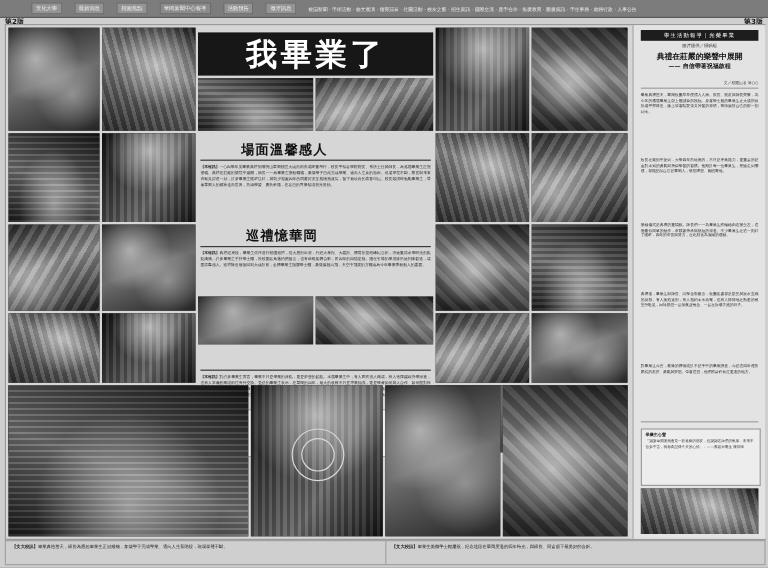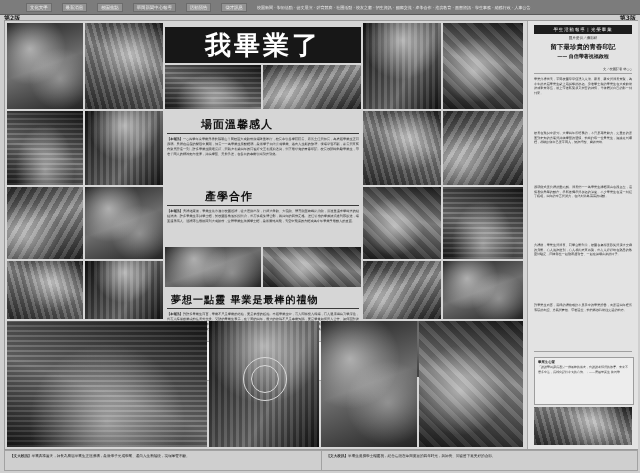--- a/index.html
+++ b/index.html
@@ -142,21 +142,21 @@
       <div class="ph" style="left:438px;top:90px;width:80px;height:74px;">
           <div class="g g4"></div>
         </div>
 
       <div class="subhead" style="left:196px;top:96px;font-size:11px;">場面溫馨感人</div>
       <div class="rule" style="left:162px;top:112px;width:192px;"></div>
       <div class="body-txt" style="left:162px;top:116px;width:192px;height:44px;">
         <b>【本報訊】</b><span>一○四學年度畢業典禮於陽明山華岡校區大成館前廣場隆重舉行，校長率領各學院院長、系所主任與師長，為應屆畢業生正冠撥穗。典禮在莊嚴的樂聲中展開，師長一一為畢業生撥動帽穗，象徵學子自此完成學業、邁向人生新的旅程。現場掌聲不斷，家長與來賓齊聚見證這一刻，許多畢業生眼眶泛紅，與朝夕相處四年的同窗好友互相擁抱道賀，留下最珍貴的青春印記。校長致詞時勉勵畢業生，帶著華岡人的精神走向世界，持續學習、勇於承擔，在各自的專業領域發光發熱。</span>
       </div>
 
-      <div class="subhead" style="left:200px;top:168px;font-size:11px;">產學合作</div>
+      <div class="subhead" style="left:200px;top:168px;font-size:11px;">巡禮憶華岡</div>
       <div class="rule" style="left:162px;top:184px;width:192px;"></div>
       <div class="body-txt" style="left:162px;top:188px;width:192px;height:34px;">
         <b>【本報訊】</b><span>典禮結束後，畢業生依序進行校園巡禮，從大恩館出發，行經大孝館、大義館、體育館至曉峰紀念館，沿途重溫求學時光的點點滴滴。許多畢業生手持學士帽，於校園各角落拍照留念，也有班級集體合影，將四年的回憶定格。擔任引導的學弟妹沿途列隊歡送，場面溫馨感人。巡禮隊伍最後回到大成館前，全體畢業生拋擲學士帽，象徵展翅高飛，天空中飛揚的方帽成為今年畢業季最動人的畫面。</span>
       </div>
 
       <div class="ph" style="left:2px;top:166px;width:76px;height:72px;">
           <div class="g g4"></div>
         </div>
       <div class="ph" style="left:80px;top:166px;width:78px;height:72px;">
           <div class="g g1"></div>
@@ -180,21 +180,20 @@
       <div class="ph" style="left:258px;top:226px;width:98px;height:40px;">
           <div class="g g6"></div>
         </div>
       <div class="ph" style="left:358px;top:240px;width:78px;height:58px;">
           <div class="g g4"></div>
         </div>
       <div class="ph" style="left:438px;top:240px;width:80px;height:58px;">
           <div class="g g1"></div>
         </div>
 
-      <div class="subhead" style="left:166px;top:272px;font-size:10px;">夢想一點靈 畢業是最棒的禮物</div>
       <div class="rule" style="left:162px;top:287px;width:192px;"></div>
       <div class="body-txt" style="left:162px;top:291px;width:192px;height:26px;">
         <b>【本報訊】</b><span>對許多畢業生而言，畢業不只是學業的終點，更是夢想的起點。本屆畢業生中，有人即將投入職場，有人選擇繼續升學深造，也有人準備創業或前往海外交換。受訪的畢業生表示，在華岡的四年，最大的收穫不只是專業知識，更是學會如何與人合作、如何面對挫折。社團經驗、實習歷練與師長的教誨，都成為往後人生最重要的養分。校方表示，未來將持續強化校友服務與職涯輔導機制，協助畢業生順利銜接職場，並歡迎校友常回華岡看看，讓這份情誼持續傳承下去。典禮在歡樂與祝福聲中圓滿落幕，為這一屆畢業生的大學生涯畫下完美句點。</span>
       </div>
 
       <div class="ph" style="left:2px;top:300px;width:156px;height:56px;">
           <div class="g g3"></div>
         </div>
       <div class="whitebox" style="left:162px;top:320px;width:70px;height:38px;"></div>
       <div class="band" style="left:236px;top:320px;width:56px;height:38px;"></div>
@@ -216,21 +215,21 @@
         </div>
       <div class="ph" style="left:414px;top:300px;width:104px;height:126px;">
           <div class="g g6"></div>
         </div>
     </div>
 
     <div class="col-right">
       <div class="rc-badge">學生活動報導｜光榮畢業</div>
       <div class="rc-sub">圖片提供／攝影組</div>
       <div class="rc-title">
-        <span>留下最珍貴的青春印記</span>
+        <span>典禮在莊嚴的樂聲中展開</span>
         <span class="small">—— 自信帶著祝福啟程</span>
       </div>
       <div class="rc-by">文／校園記者 林○○</div>
       <div class="rc-divider" style="top:52px;"></div>
 
       <div class="rc-col" style="left:6px;top:56px;width:98px;height:52px;">畢業典禮當天，華岡校園早早便湧入人潮。家長、親友與師長齊聚，為今年的應屆畢業生獻上最誠摯的祝福。身著學士服的畢業生在大成館前排成整齊隊伍，臉上帶著既緊張又興奮的神情，等待屬於自己的那一刻到來。</div>
       <div class="rc-col" style="left:6px;top:110px;width:98px;height:52px;">校長在致詞中提到，大學四年所培養的，不只是專業能力，更重要的是面對未知的勇氣與持續學習的習慣。他期許每一位畢業生，無論走到哪裡，都能記得自己是華岡人，懷抱理想、腳踏實地。</div>
       <div class="rc-col" style="left:6px;top:164px;width:98px;height:56px;">撥穗儀式是典禮的重頭戲。師長們一一為畢業生將帽穗由右撥至左，這個看似簡單的動作，承載著傳承與祝福的深意。不少畢業生在這一刻紅了眼眶，四年的辛苦與努力，在此刻化為滿滿的感動。</div>
       <div class="rc-col" style="left:6px;top:222px;width:98px;height:58px;">典禮後，畢業生與師長、同學合影留念，校園各處都是歡笑與淚水交織的身影。有人擁抱道別，有人相約未來再聚，也有人靜靜地在熟悉的教室外駐足，回味那些一起熬夜趕報告、一起在操場奔跑的日子。</div>
       <div class="rc-col" style="left:6px;top:282px;width:98px;height:44px;">對畢業生而言，最棒的禮物或許不是手中的畢業證書，而是這四年裡所累積的友誼、勇氣與夢想。帶著這些，他們將啟程前往更遠的地方。</div>

